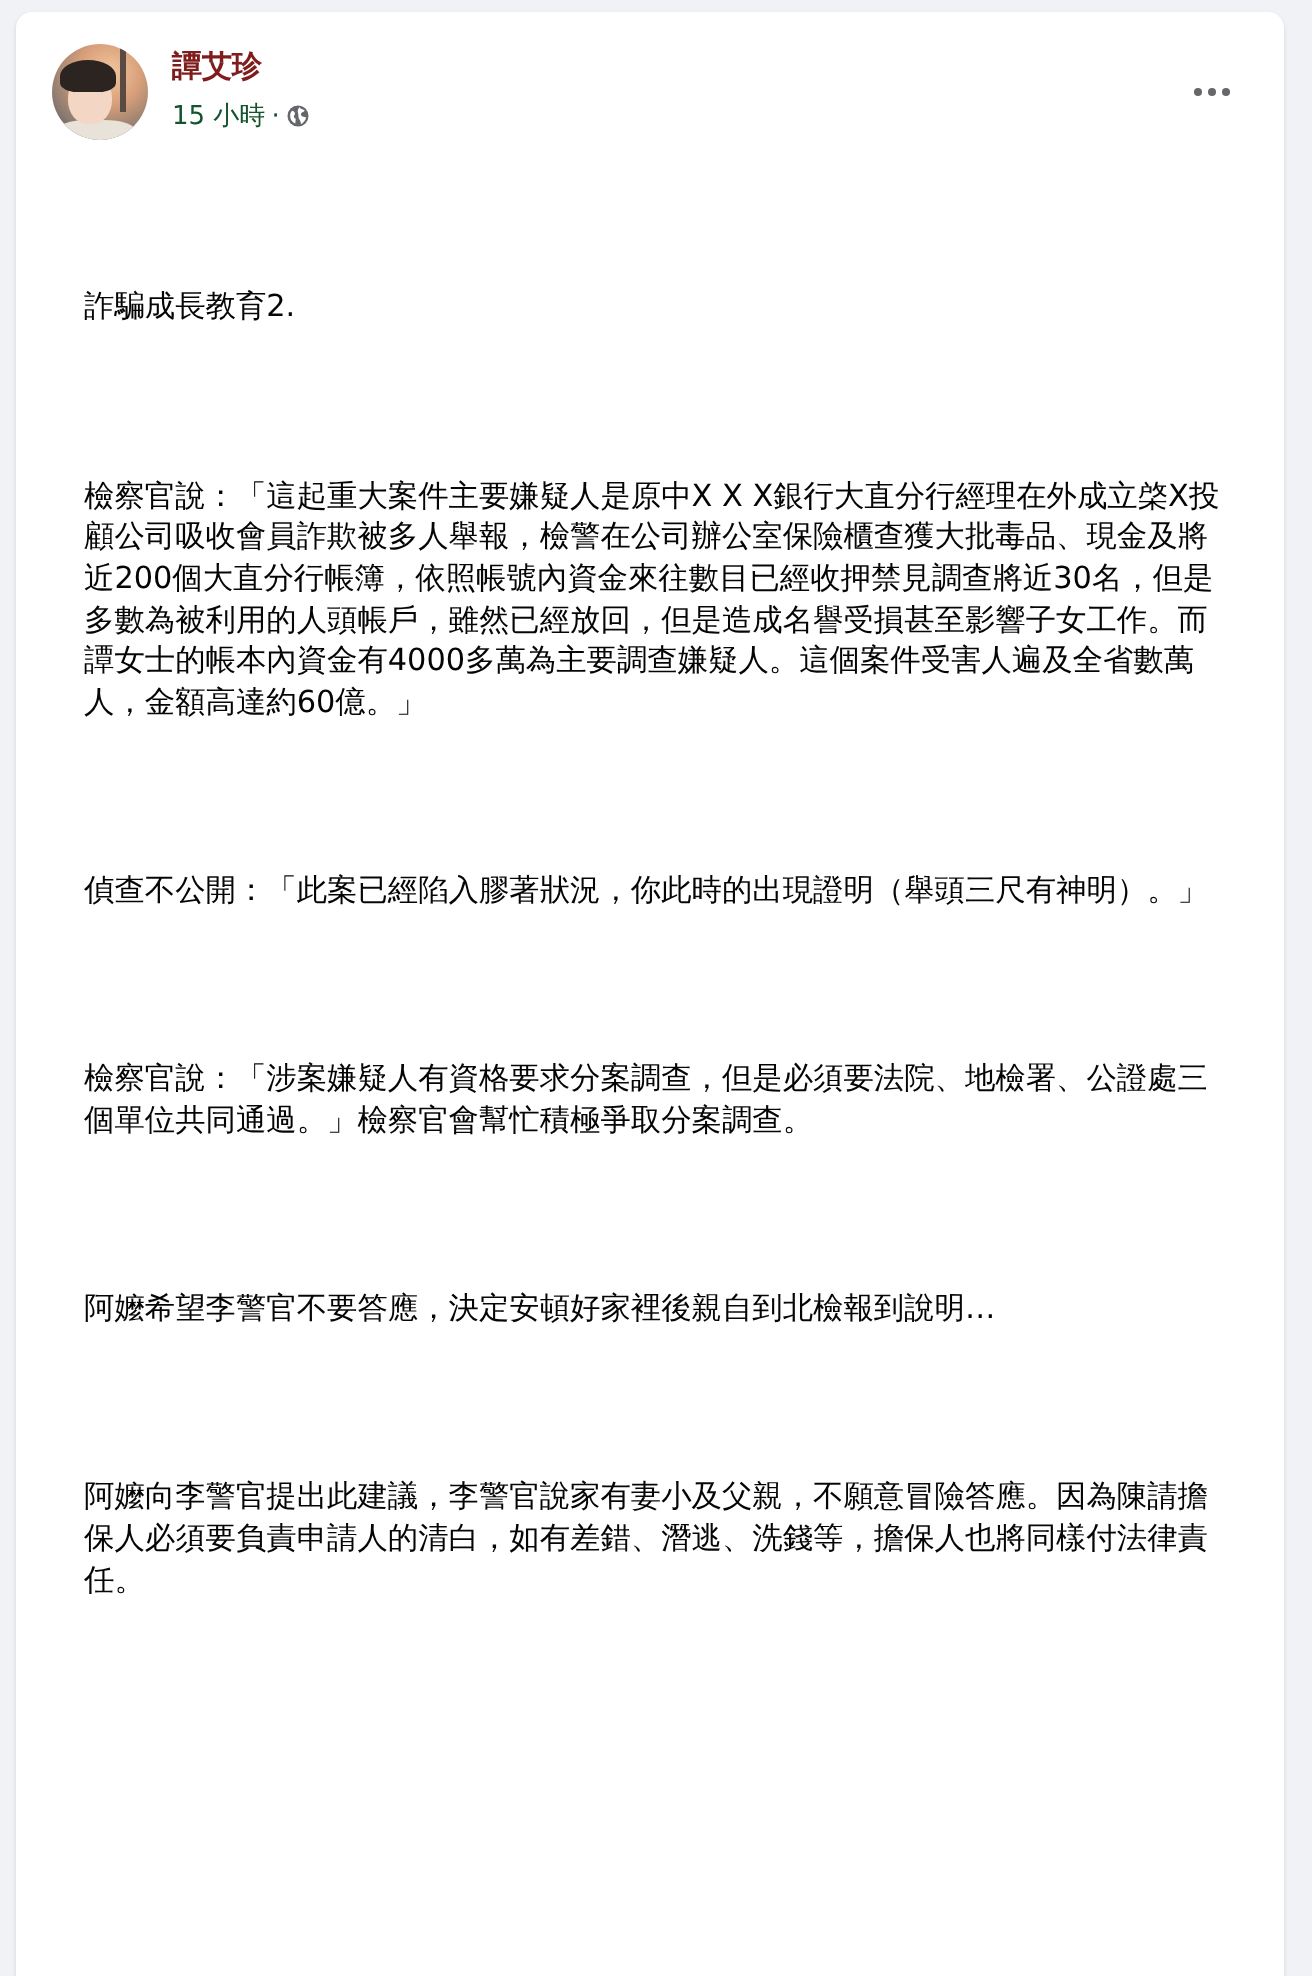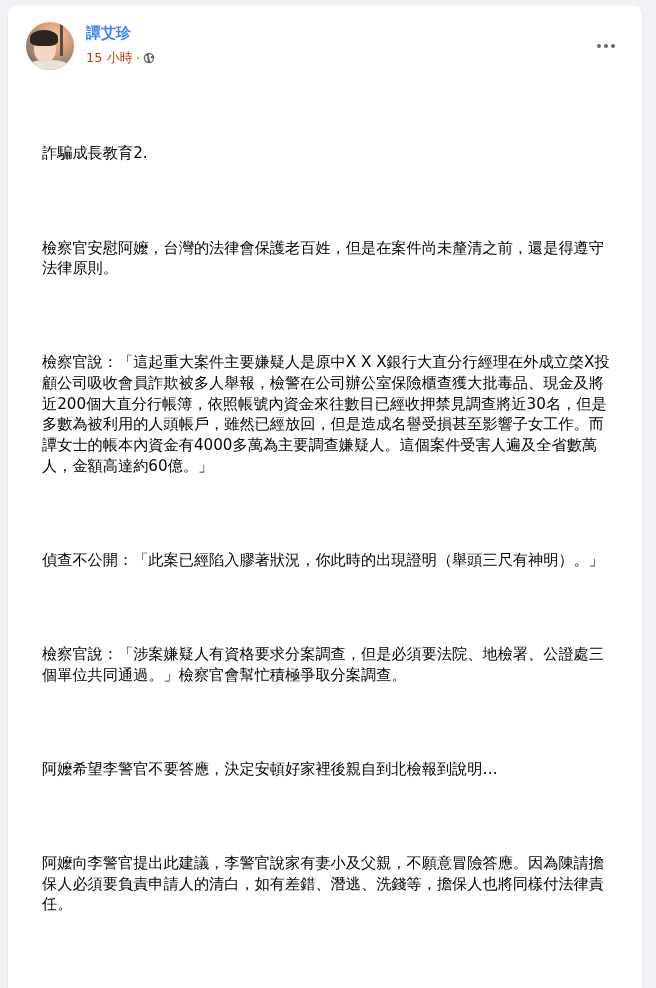--- a/index.html
+++ b/index.html
@@ -34,25 +34,25 @@
   }
   .avatar .pole {
     position: absolute; left: 34px; top: 0; width: 3px; height: 34px; background: #5a4a44;
   }
   .avatar .body {
     position: absolute; left: 2px; top: 38px; width: 40px; height: 14px;
     background: #e8e2d8; border-radius: 40% 40% 0 0;
   }
   .author {
     position: absolute; left: 60px; top: 2px;
-    font-size: 15px; font-weight: 600; color: #3b82f6;
+    font-size: 15px; font-weight: 600; color: #7f1d1d;
   }
   .meta {
     position: absolute; left: 60px; top: 27px;
-    font-size: 13px; color: #c2410c;
+    font-size: 13px; color: #14532d;
     display: flex; align-items: center; gap: 3px;
   }
   .globe { width: 12px; height: 12px; display: inline-block; }
   .more {
     position: absolute; right: 8px; top: 10px;
     width: 32px; height: 28px;
     display: flex; align-items: center; justify-content: center; gap: 3px;
     cursor: pointer;
   }
   .more span { width: 4px; height: 4px; border-radius: 50%; background: #65676b; display: block; }
@@ -86,21 +86,20 @@
     </div>
     <div class="more">
       <span></span>
       <span></span>
       <span></span>
     </div>
   </div>
 
   <div class="content">
     <p>詐騙成長教育2.</p>
-    <p>檢察官安慰阿嬤，台灣的法律會保護老百姓，但是在案件尚未釐清之前，還是得遵守法律原則。</p>
     <p>檢察官說：「這起重大案件主要嫌疑人是原中X X X銀行大直分行經理在外成立棨X投顧公司吸收會員詐欺被多人舉報，檢警在公司辦公室保險櫃查獲大批毒品、現金及將近200個大直分行帳簿，依照帳號內資金來往數目已經收押禁見調查將近30名，但是多數為被利用的人頭帳戶，雖然已經放回，但是造成名譽受損甚至影響子女工作。而譚女士的帳本內資金有4000多萬為主要調查嫌疑人。這個案件受害人遍及全省數萬人，金額高達約60億。」</p>
     <p>偵查不公開：「此案已經陷入膠著狀況，你此時的出現證明（舉頭三尺有神明）。」</p>
     <p>檢察官說：「涉案嫌疑人有資格要求分案調查，但是必須要法院、地檢署、公證處三個單位共同通過。」檢察官會幫忙積極爭取分案調查。</p>
     <p>阿嬤希望李警官不要答應，決定安頓好家裡後親自到北檢報到說明…</p>
     <p>阿嬤向李警官提出此建議，李警官說家有妻小及父親，不願意冒險答應。因為陳請擔保人必須要負責申請人的清白，如有差錯、潛逃、洗錢等，擔保人也將同樣付法律責任。</p>
     
     
     
     
   </div>

